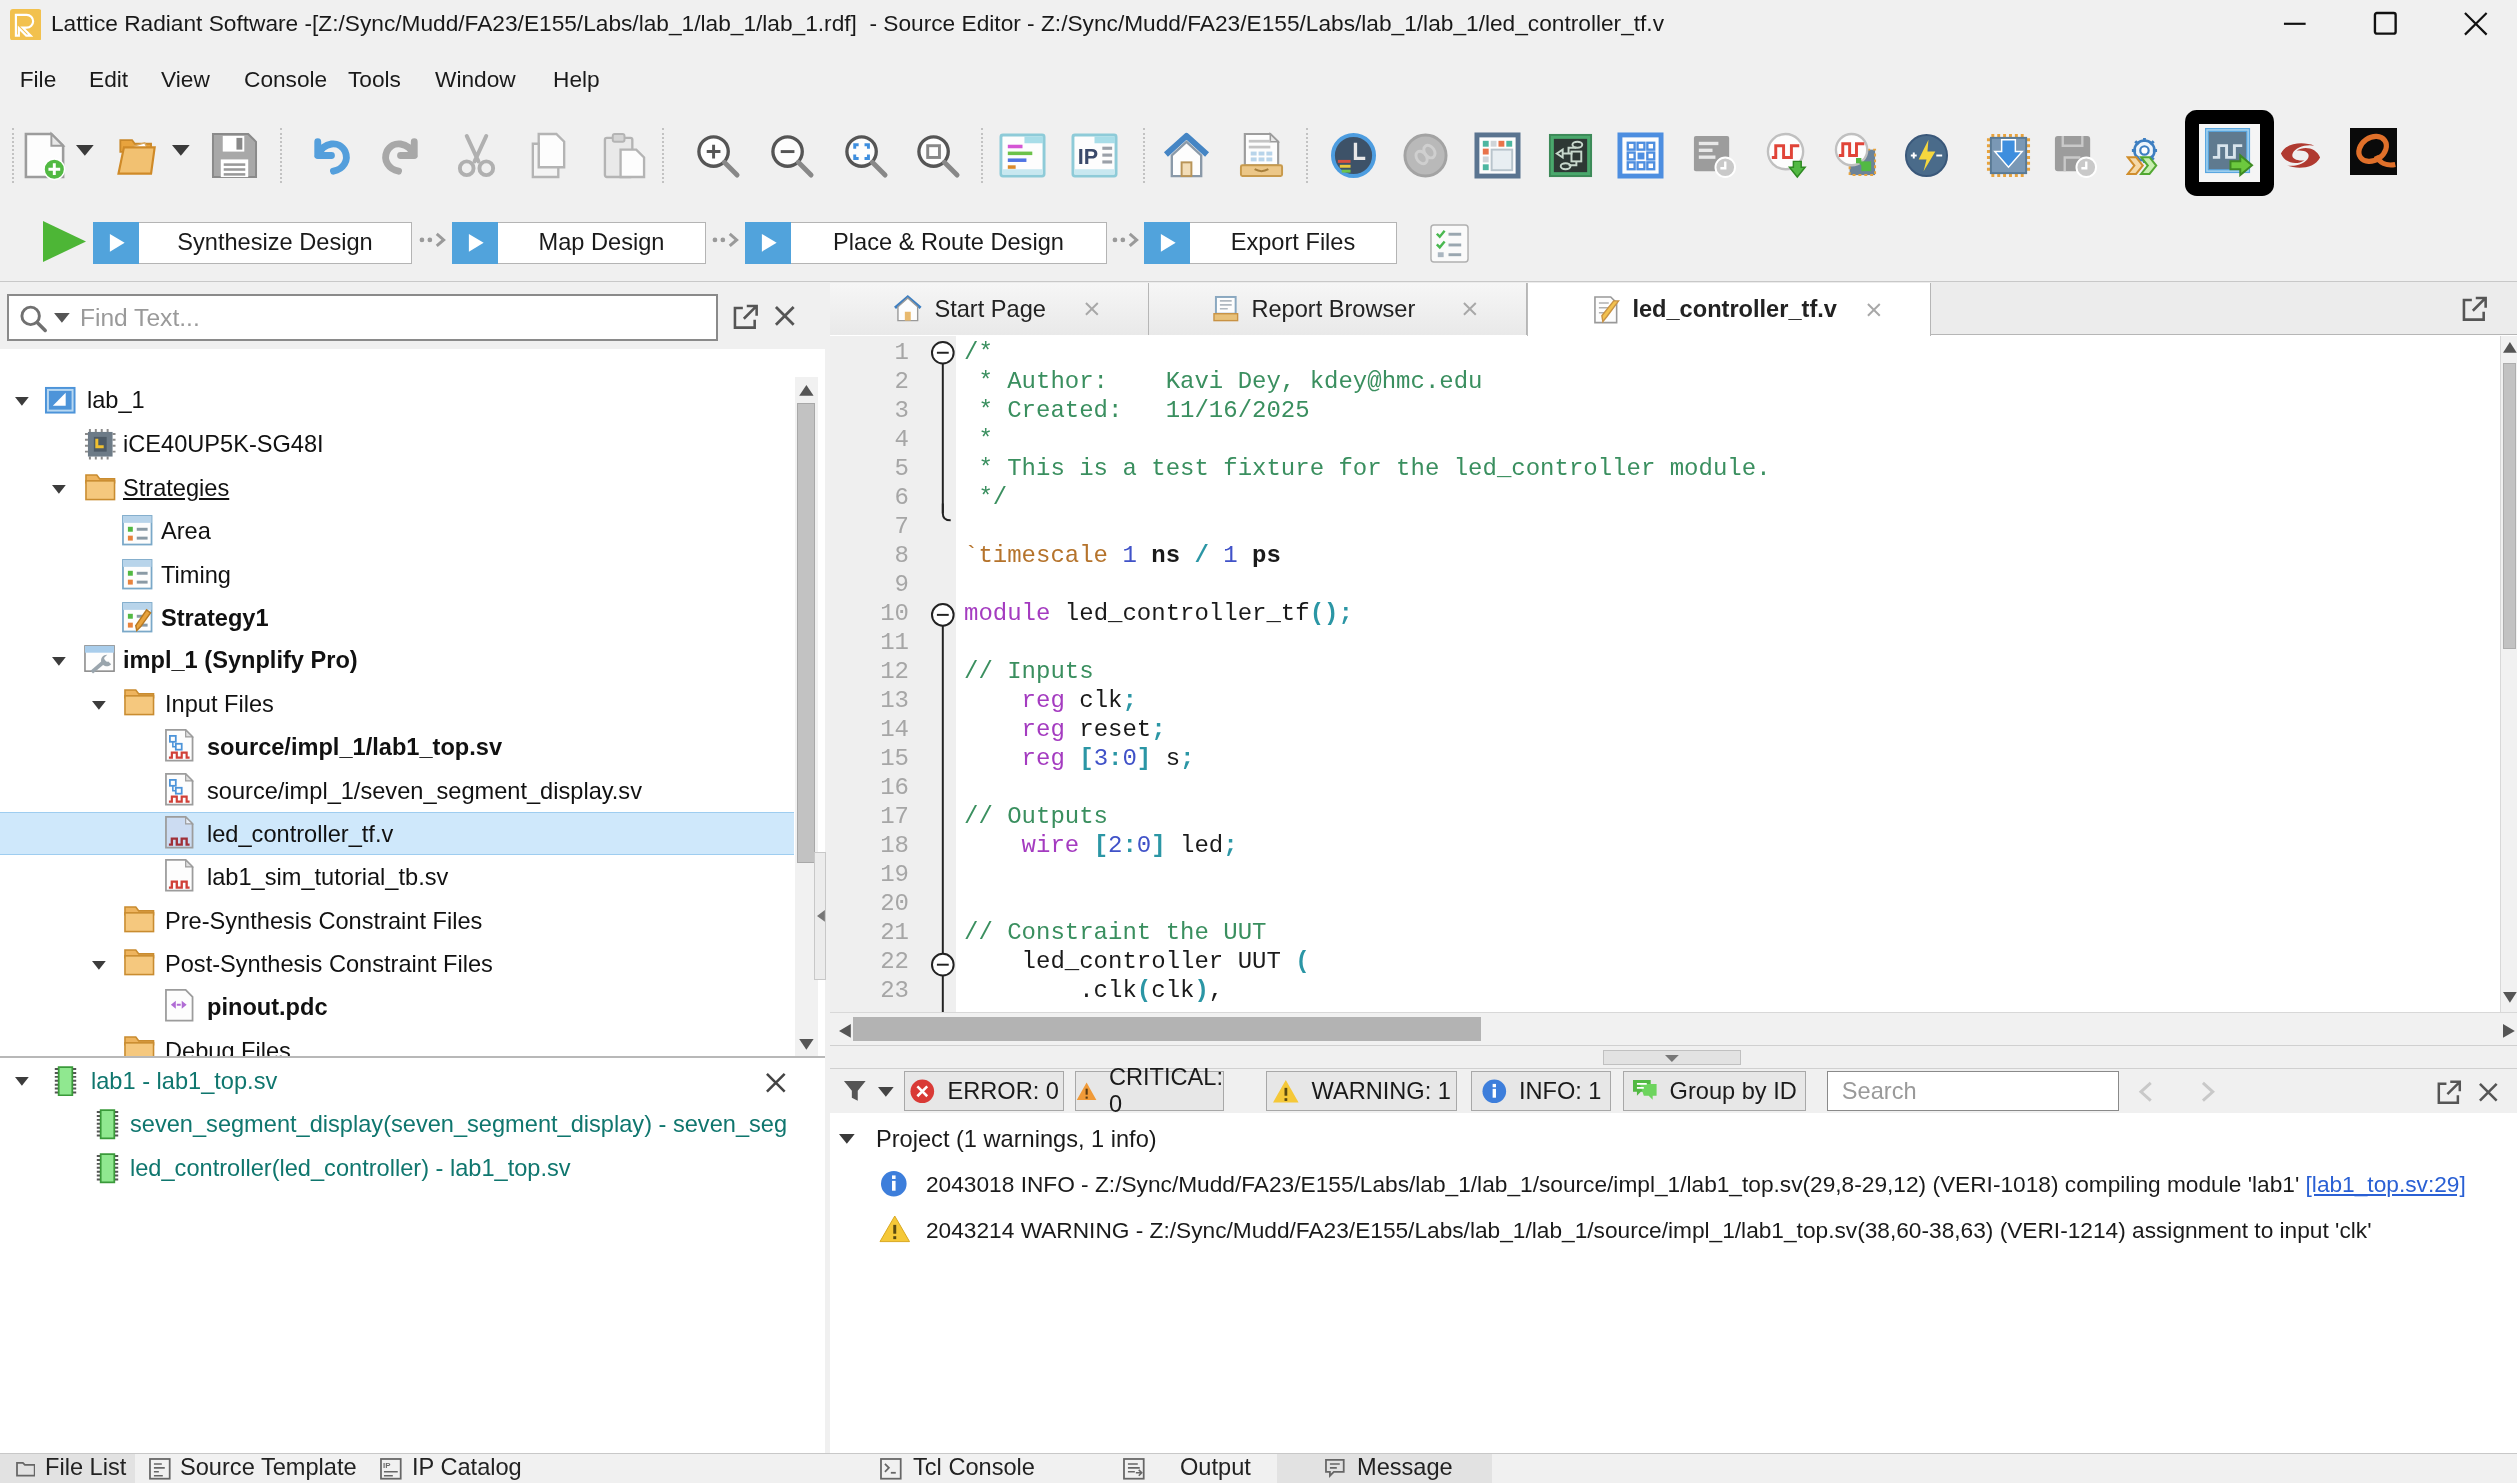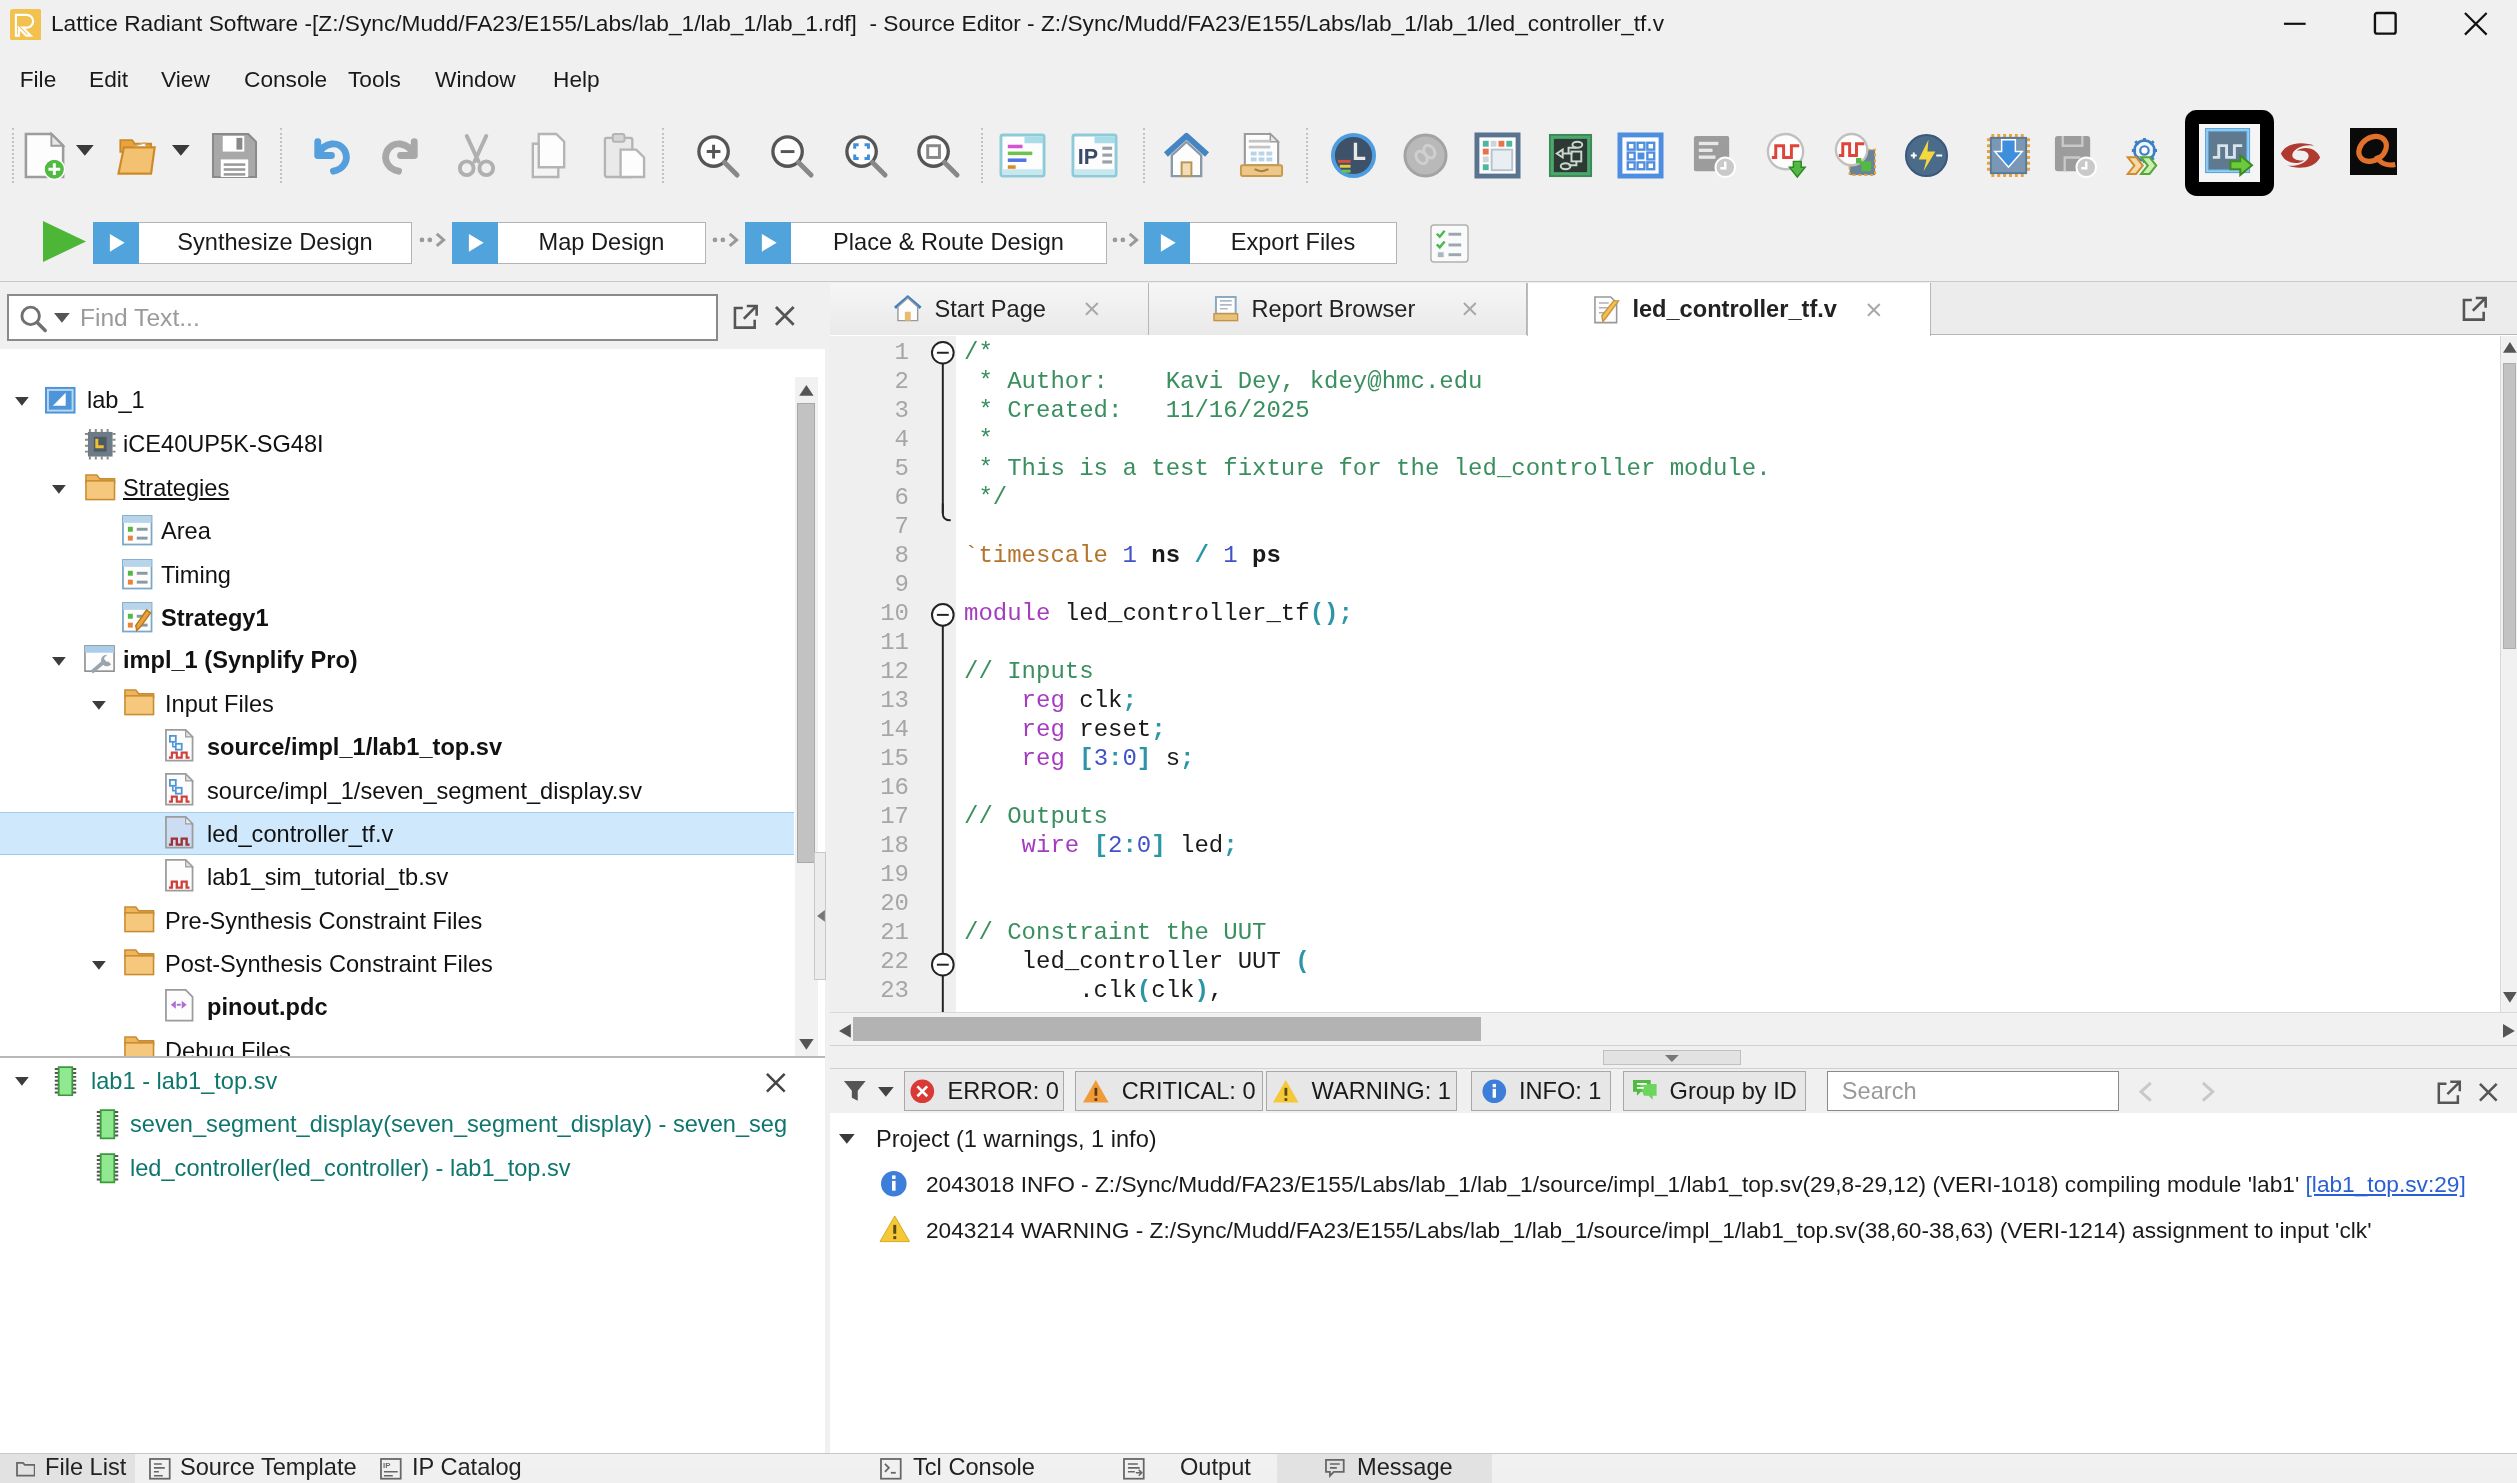--- a/index.html
+++ b/index.html
@@ -715,21 +715,21 @@
       <svg class="abs" style="left:47px;top:16.7px;" width="17.7" height="11.8" viewBox="0 0 18 12">
           <path d="M1 1 L17 1 L9 11 Z" fill="#444"></path>
         </svg>
       <div class="fbtn" style="left:74px;width:160px;">
         <svg width="26.6" height="26.6" viewBox="0 0 27 27">
             <circle cx="13.5" cy="13.5" r="12" fill="#d93a36"></circle>
             <path d="M8.5 8.5 L18.5 18.5 M18.5 8.5 L8.5 18.5" stroke="#fff" stroke-width="2.6"></path>
           </svg>
         <span>ERROR: 0</span>
       </div>
-      <div class="fbtn" style="left:245px;width:188px;">
+      <div class="fbtn" style="left:245px;width:149px;">
         <svg width="27.6" height="24.6" viewBox="0 0 28 25">
             <path d="M14 1 L27 24 L1 24 Z" fill="#f09a38"></path>
             <rect x="12.7" y="9" width="2.8" height="8" fill="#5a3a10"></rect>
             <rect x="12.7" y="19.5" width="2.8" height="2.8" fill="#5a3a10"></rect>
           </svg>
         <span>CRITICAL: 0</span>
       </div>
       <div class="fbtn" style="left:436px;width:191px;">
         <svg width="27.6" height="24.6" viewBox="0 0 28 25">
             <path d="M14 1 L27 24 L1 24 Z" fill="#f5c838"></path>

